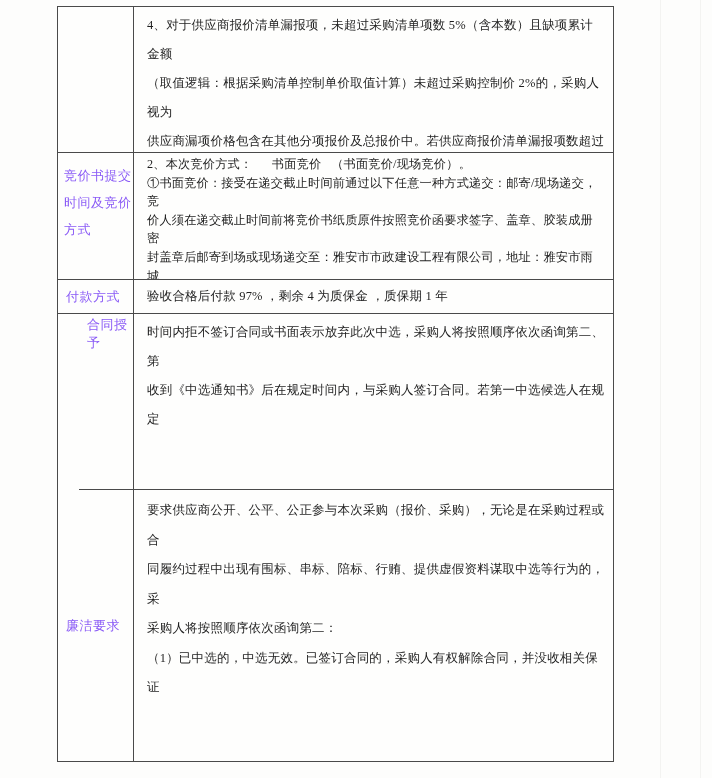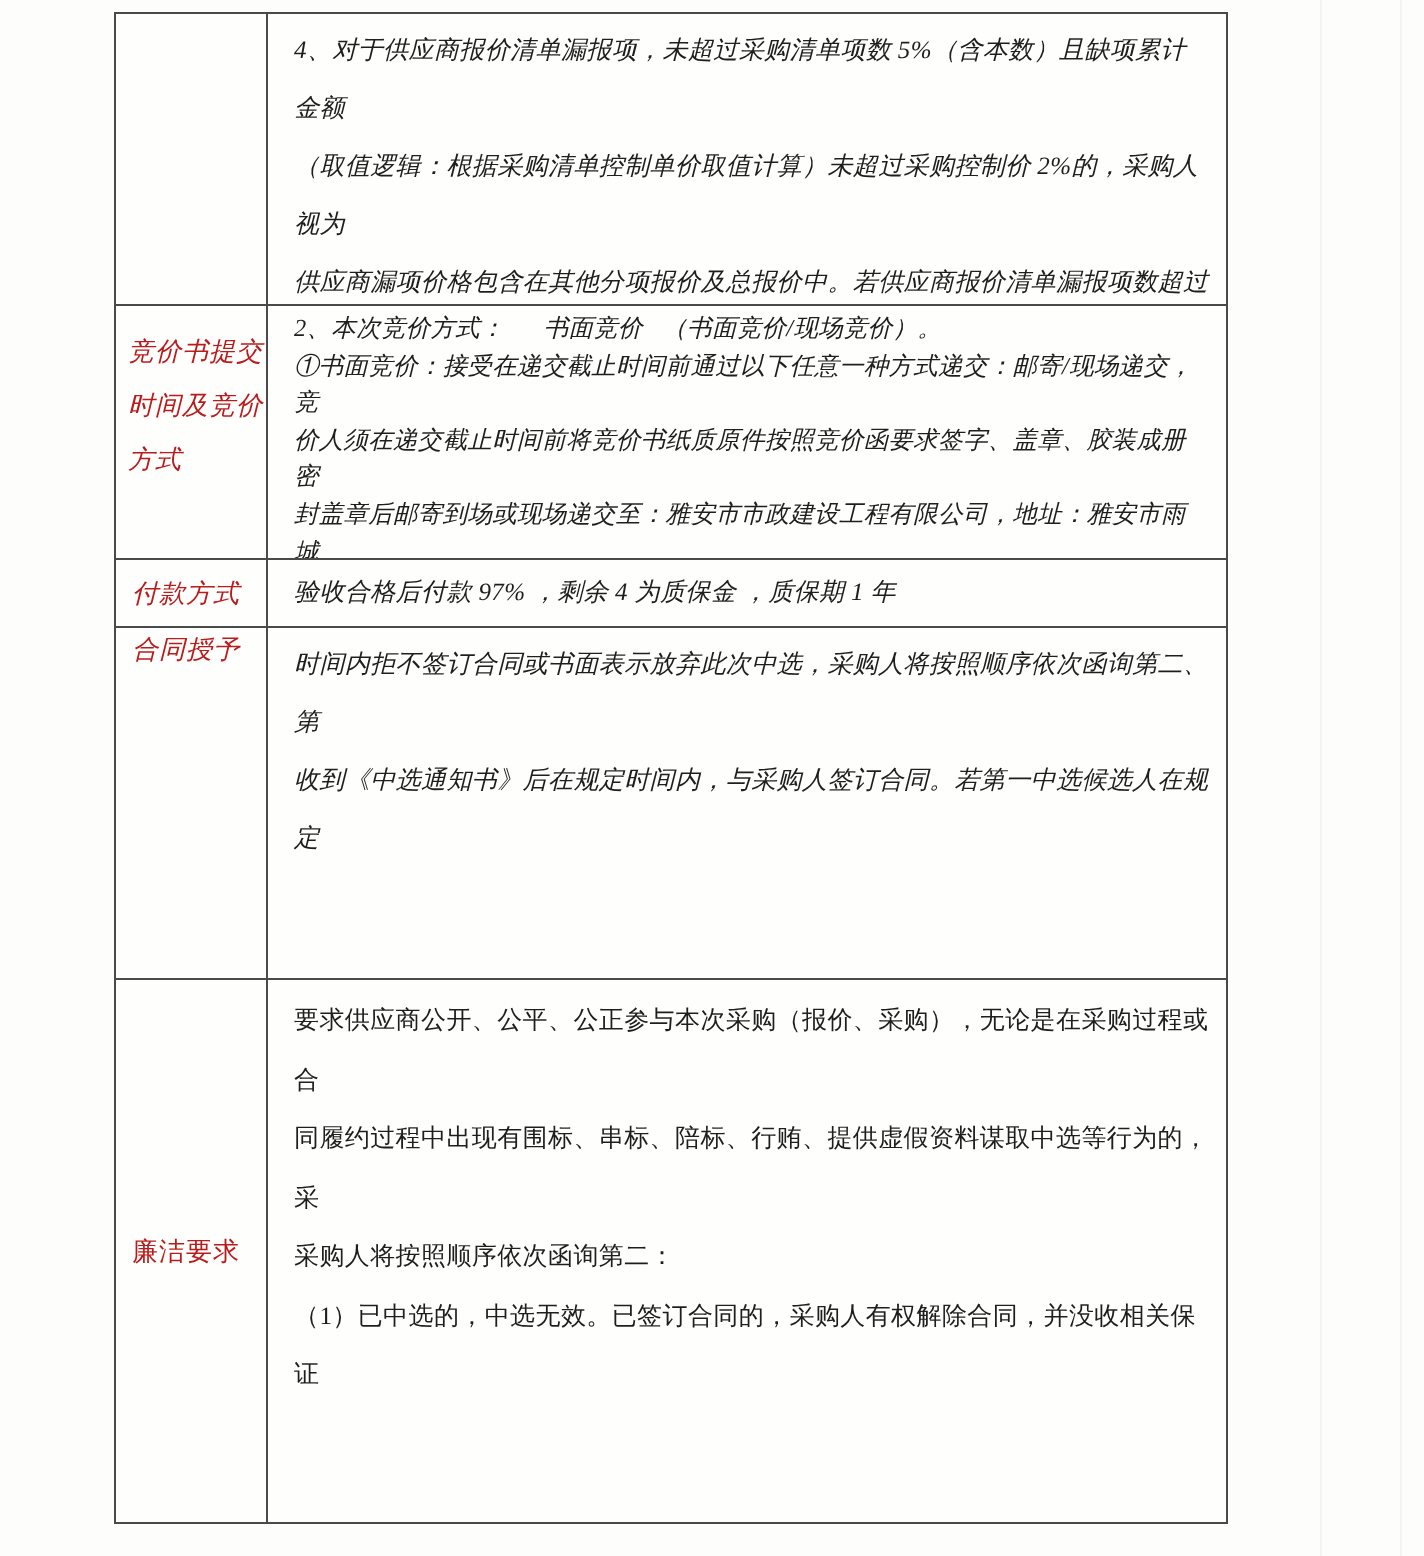--- a/index.html
+++ b/index.html
@@ -25,29 +25,29 @@
     position: absolute;
     left: 57px; top: 6px;
     width: 557px; height: 756px;
     border: 1px solid #4a4a4a;
     display: grid;
     grid-template-columns: 76px 1fr;
     grid-template-rows: 146px 127px 34px 176px 1fr;
     background: #fefefd;
   }
   .cell { overflow: hidden; }
-  .cell.hline { border-bottom: 1px solid #4a4a4a; font-style: italic; }
+  .cell.hline { border-bottom: 1px solid #4a4a4a; }
   .cell.vline { border-right: 1px solid #4a4a4a; }
   .label-cell {
     font-size: 13px;
-    color: #b91c1c;
+    color: #8b5cf6;
     letter-spacing: 0.5px;
   }
   .label-cell.mid { display: flex; align-items: center; padding-left: 8px; }
-  .label-cell.top { padding: 2px 0 0 8px; }
+  .label-cell.top { padding: 2px 0 0 8px; margin-left: 21px; }
   .label-cell.multi { padding: 9px 0 0 6px; line-height: 27px; }
   .content-cell {
     font-size: 12.5px;
     color: #1e1e1e;
     letter-spacing: 0.2px;
     padding-left: 13px;
     padding-right: 8px;
   }
   .content-cell .tline, .label-cell .tline { white-space: pre-wrap; }
   .content-cell.r1 { padding-top: 4px;  line-height: 29px; }

